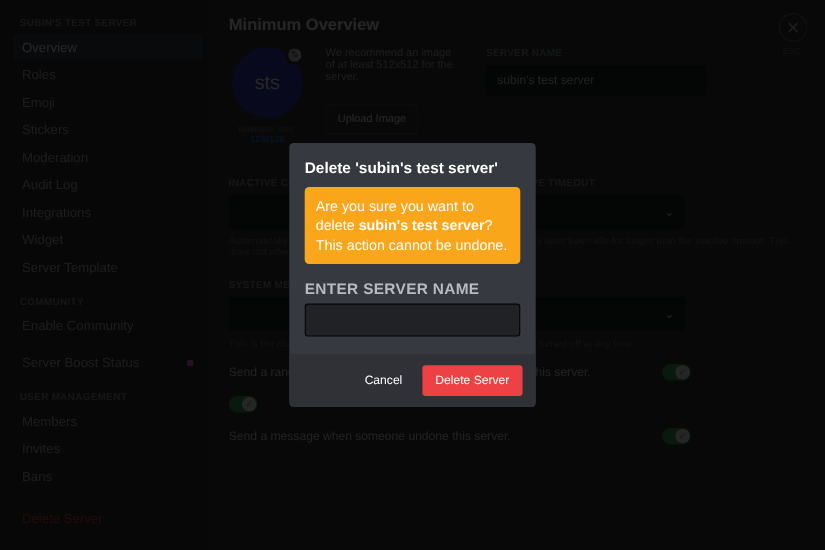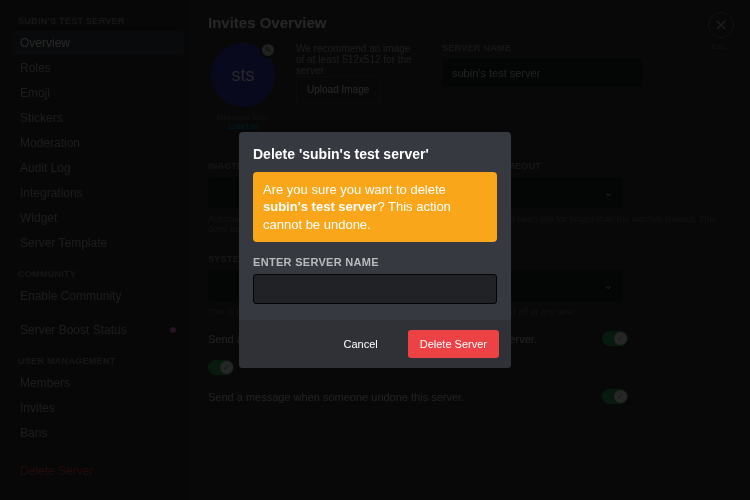--- a/index.html
+++ b/index.html
@@ -15,40 +15,40 @@
   .title { color:#fff; font-size:15px; font-weight:600; margin-bottom:12px; }
   .close-btn { position:absolute; top:12px; right:16px; width:26px; height:26px; border:1.5px solid #72767d; border-radius:50%; display:flex; align-items:center; justify-content:center; color:#b9bbbe; font-size:10px; cursor:pointer; }
   .esc { position:absolute; top:42px; right:22px; font-size:8px; color:#72767d; }
   .overview-row { display:flex; gap:18px; align-items:flex-start; }
   .avatar-wrap { width:70px; display:flex; flex-direction:column; align-items:center; }
   .avatar { width:64px; height:64px; border-radius:50%; background:#3b3fc4; display:flex; align-items:center; justify-content:center; color:#fff; font-size:18px; position:relative; }
   .avatar-badge { position:absolute; top:-2px; right:-2px; width:18px; height:18px; border-radius:50%; background:#dcddde; color:#4f545c; font-size:9px; display:flex; align-items:center; justify-content:center; border:3px solid #36393f; }
   .min-size { font-size:8px; color:#72767d; margin-top:6px; text-align:center; }
   .min-size a { color:#00aff4; }
   .rec-col { font-size:10px; color:#b9bbbe; width:120px; }
-  .upload-btn { border:1px solid #4f545c; color:#fff; font-size:10px; padding:7px 10px; border-radius:3px; margin-top:0; display:inline-block; cursor:pointer; background:transparent; }
+  .upload-btn { border:1px solid #4f545c; color:#fff; font-size:10px; padding:7px 10px; border-radius:3px; margin-top:19px; display:inline-block; cursor:pointer; background:transparent; }
   .field-col { margin-left:8px; }
   .field-label { color:#8e9297; font-size:9px; font-weight:700; letter-spacing:.3px; text-transform:uppercase; margin-bottom:6px; }
   .text-input { background:#202225; border:none; border-radius:3px; color:#dcddde; font-size:11px; padding:8px 10px; width:200px; }
   .section-labels { display:flex; gap:150px; margin-top:30px; }
   .section-labels div { color:#8e9297; font-size:9px; font-weight:700; letter-spacing:.3px; }
   .dark-select { background:#202225; border-radius:3px; padding:9px 10px; color:#dcddde; font-size:11px; margin-top:6px; display:flex; justify-content:space-between; align-items:center; width:415px; }
   .help { font-size:9px; color:#72767d; margin-top:6px; }
   .toggle-row { display:flex; justify-content:space-between; align-items:center; font-size:11px; color:#dcddde; margin-top:14px; width:420px; }
   .toggle { width:26px; height:15px; background:#3ba55c; border-radius:8px; position:relative; }
   .toggle::after { content:"✓"; position:absolute; right:1px; top:1px; width:13px; height:13px; background:#fff; border-radius:50%; color:#3ba55c; font-size:8px; display:flex; align-items:center; justify-content:center; }
   .scrim { position:absolute; inset:0; background:rgba(0,0,0,.85); display:flex; align-items:center; justify-content:center; }
-  .modal { width:272px; background:#36393f; border-radius:4px; overflow:hidden; }
+  .modal { width:224px; background:#36393f; border-radius:4px; overflow:hidden; }
   .modal-body { padding:14px 14px 16px; }
   .modal-title { color:#fff; font-size:14px; font-weight:600; margin-bottom:10px; }
   .warn-box { background:#faa61a; color:#fff; font-size:13px; line-height:1.35; padding:9px 10px; border-radius:4px; }
   .warn-box b { font-weight:700; }
-  .modal-label { color:#b9bbbe; font-size:11px; font-weight:700; letter-spacing:.3px; margin-top:14px; margin-bottom:6px; }
+  .modal-label { color:#b9bbbe; font-size:14px; font-weight:700; letter-spacing:.3px; margin-top:14px; margin-bottom:6px; }
   .modal-input { width:100%; background:#202225; border:1px solid #040405; border-radius:3px; height:30px; padding:0 8px; color:#dcddde; font-size:11px; }
-  .modal-footer { background:#2f3136; padding:10px 12px; display:flex; justify-content:flex-end; gap:18px; }
+  .modal-footer { background:#2f3136; padding:10px 12px; display:flex; justify-content:flex-end; gap:6px; }
   .btn-cancel { background:transparent; border:none; color:#fff; font-size:11px; padding:8px 12px; cursor:pointer; }
   .btn-delete { background:#ed4245; border:none; color:#fff; font-size:11px; padding:8px 12px; border-radius:3px; cursor:pointer; }
 </style>
 </head>
 <body>
 
 <div class="page">
   <div class="sidebar">
     <div class="side-heading">SUBIN'S TEST SERVER</div>
     <div class="side-item active">Overview</div>
@@ -73,21 +73,21 @@
     <div class="side-item danger" style="margin-top:14px">Delete Server</div>
   </div>
 
   <div class="main">
     <div class="close-btn">
       <svg width="10" height="10" viewBox="0 0 10 10">
           <path d="M1 1 L9 9 M9 1 L1 9" stroke="#b9bbbe" stroke-width="1.6"></path>
         </svg>
     </div>
     <div class="esc">ESC</div>
-    <div class="title">Invites Overview</div>
+    <div class="title">Minimum Overview</div>
 
     <div class="overview-row">
       <div class="avatar-wrap">
         <div class="avatar">
           <span>sts</span>
           <span class="avatar-badge">✎</span>
         </div>
         <div class="min-size">
           <span>Minimum Size: </span><a>128x128</a>
         </div>

